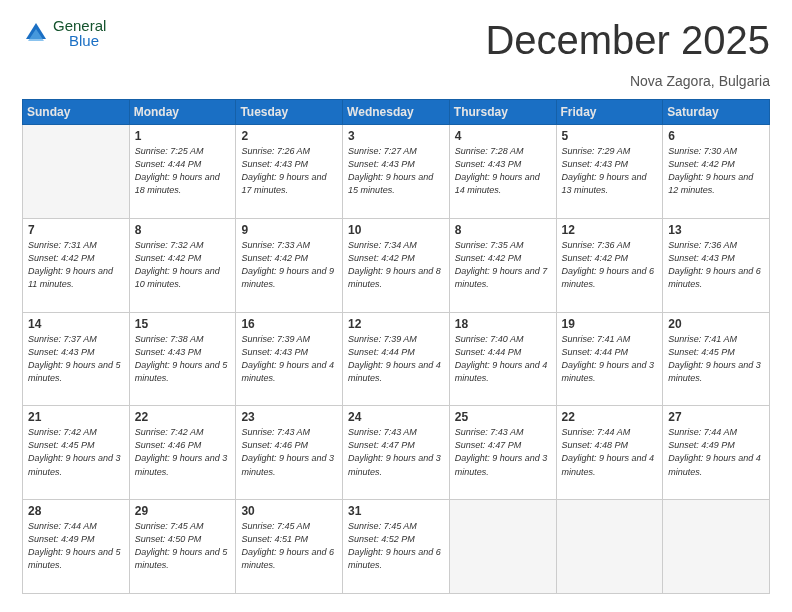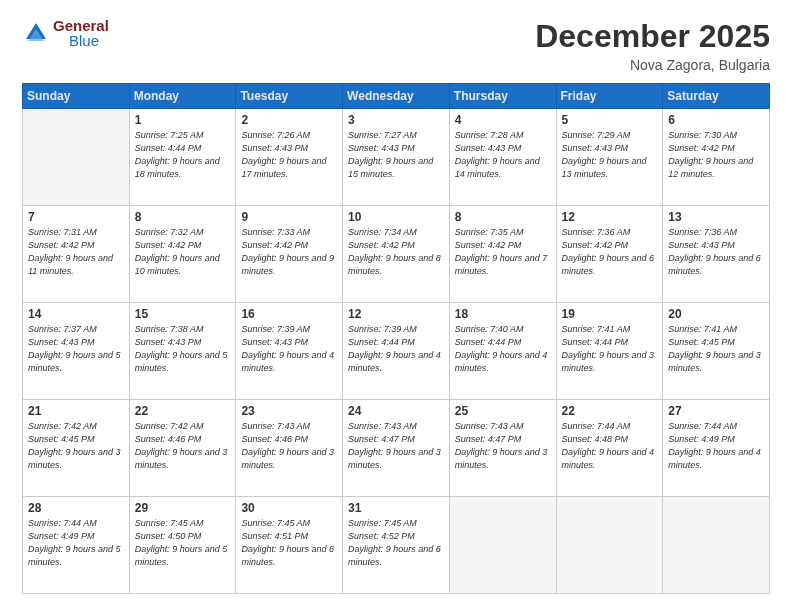--- a/index.html
+++ b/index.html
@@ -28,46 +28,46 @@
       align-items: center;
       gap: 0px;
     }
     .logo-text {
       display: flex;
       flex-direction: column;
       line-height: 1;
     }
     .logo-general {
       font-size: 15px;
-      font-weight: bold;
-      color: #7f1d1d;
+      font-weight: normal;
+      color: #14532d;
     }
     .logo-blue {
       font-size: 15px;
       font-weight: normal;
       color: #1a6fc4;
       margin-left: 16px;
     }
     .logo-icon {
       width: 28px;
       height: 28px;
       margin-right: 3px;
     }
     .title-block {
       text-align: right;
     }
     .main-title {
-      font-size: 32px;
-      font-weight: bold;
+      font-size: 40px;
+      font-weight: normal;
       color: #333;
     }
     .subtitle {
       font-size: 14px;
       color: #555;
-      margin-top: 2px;
+      margin-top: 10px;
     }
     .calendar {
       flex: 1;
       border-collapse: collapse;
       width: 100%;
       table-layout: fixed;
     }
     .calendar thead tr th {
       background: #1a6fc4;
       color: #e5e5e5;

